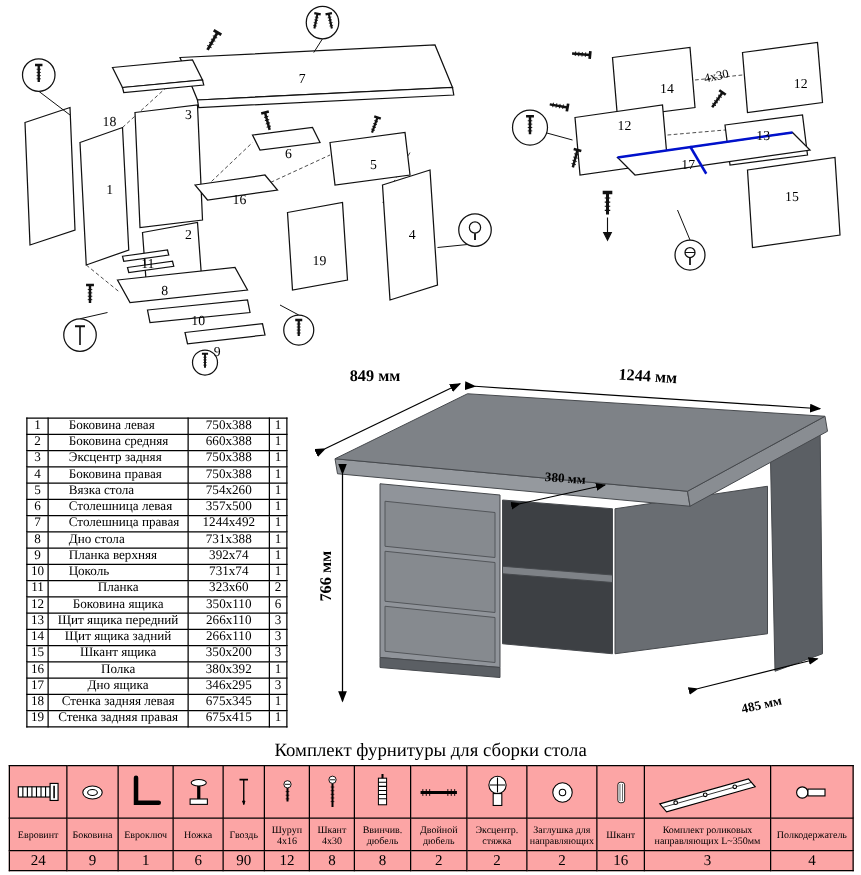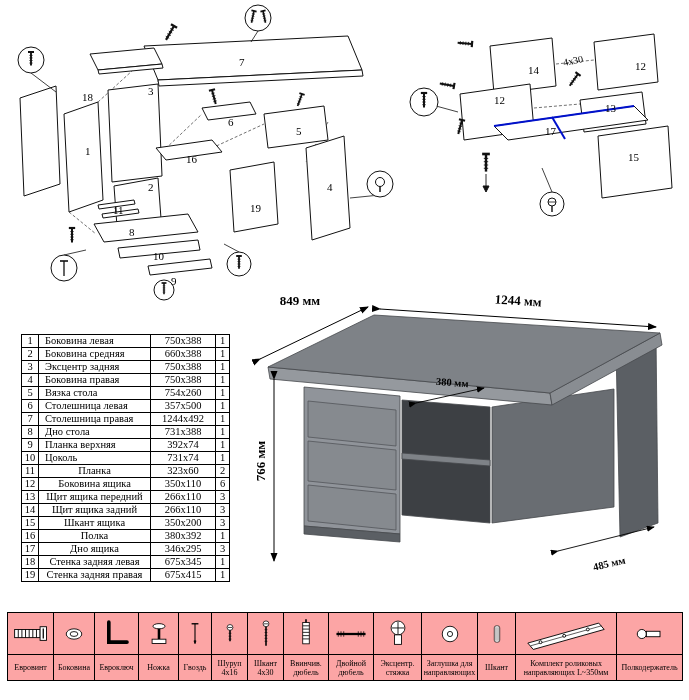--- a/index.html
+++ b/index.html
@@ -5,21 +5,21 @@
   * { margin:0; padding:0; box-sizing:border-box; }
   html,body { background:#fff; }
   body { width:689px; height:700px; font-family:"Liberation Serif", serif; color:#000; position:relative; }
   .page { position:absolute; top:0; left:0; width:689px; height:700px; background:#fff; overflow:hidden; }
   .abs { position:absolute; }
 
   
   .parts-table { border-collapse:collapse; font-size:10.5px; background:#fff; }
   .parts-table td { border:1px solid #000; height:13px; line-height:12px; padding:0 1px; white-space:nowrap; }
   .parts-table td.c-num  { width:17px;  text-align:center; }
-  .parts-table td.c-name { width:112px; text-align:left; padding-left:6px; }
+  .parts-table td.c-name { width:112px; text-align:left; padding-left:16px; }
   .parts-table td.c-name.center { text-align:center; padding-left:1px;margin-left:20px; }
   .parts-table td.c-size { width:65px;  text-align:center; }
   .parts-table td.c-qty  { width:14px;  text-align:center; }
 
   
   .hw-title { position:absolute; top:593px; left:0; width:689px; text-align:center; font-size:15px; }
   .hw-table { position:absolute; top:612px; left:7px; width:675px; border-collapse:collapse; table-layout:fixed; background:#fca5a5; }
   .hw-table td { border:1px solid #000; text-align:center; vertical-align:middle; padding:0; overflow:hidden; }
   .hw-icon-cell { height:42px; }
   .hw-icon-cell svg { display:block; margin:0 auto; }
@@ -331,20 +331,21 @@
       <text class="dim" x="13" y="168" text-anchor="middle" transform="rotate(-90 13 168)">766 мм</text>
 
       <line x1="164" y1="110" x2="232" y2="95" stroke="#000" stroke-width="0.9" marker-start="url(#ar)" marker-end="url(#ar)"></line>
       <text class="dim-small" x="200" y="93" text-anchor="middle" transform="rotate(4 200 93)">380 мм</text>
 
       <line x1="306" y1="258" x2="402" y2="234" stroke="#000" stroke-width="0.9" marker-start="url(#ar)" marker-end="url(#ar)"></line>
       <text class="dim-small" x="358" y="274" text-anchor="middle" transform="rotate(-13 358 274)">485 мм</text>
     </g>
   </svg>
 
+  <div class="hw-title">Комплект фурнитуры для сборки стола</div>
 
   <table class="hw-table">
     <colgroup>
       <col style="width:46px">
         <col style="width:41px">
         <col style="width:44px">
         <col style="width:40px">
       <col style="width:33px">
         <col style="width:36px">
         <col style="width:36px">
@@ -512,16 +513,32 @@
       <td class="hw-name">Шуруп 4x16</td>
       <td class="hw-name">Шкант 4x30</td>
       <td class="hw-name">Ввинчив. дюбель</td>
       <td class="hw-name">Двойной дюбель</td>
       <td class="hw-name">Эксцентр. стяжка</td>
       <td class="hw-name">Заглушка для направляющих</td>
       <td class="hw-name">Шкант</td>
       <td class="hw-name">Комплект роликовых направляющих L~350мм</td>
       <td class="hw-name">Полкодержатель</td>
     </tr>
+    <tr>
+      <td class="hw-qty">24</td>
+      <td class="hw-qty">9</td>
+      <td class="hw-qty">1</td>
+      <td class="hw-qty">6</td>
+      <td class="hw-qty">90</td>
+      <td class="hw-qty">12</td>
+      <td class="hw-qty">8</td>
+      <td class="hw-qty">8</td>
+      <td class="hw-qty">2</td>
+      <td class="hw-qty">2</td>
+      <td class="hw-qty">2</td>
+      <td class="hw-qty">16</td>
+      <td class="hw-qty">3</td>
+      <td class="hw-qty">4</td>
+    </tr>
     </tbody>
   </table>
 
 </div>
 
 </body></html>

